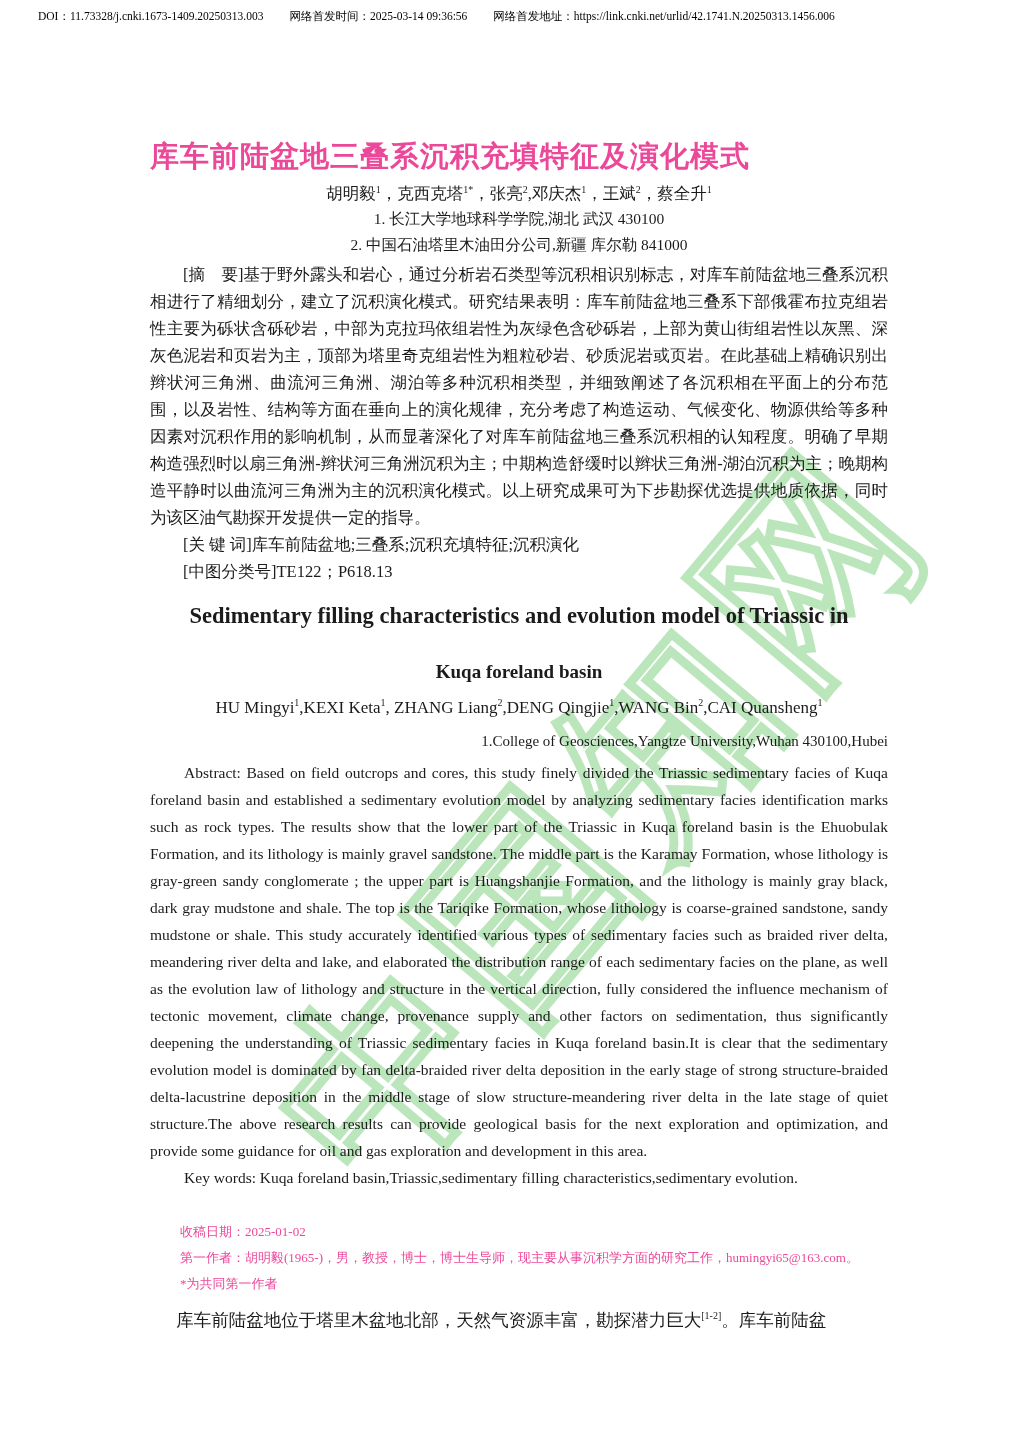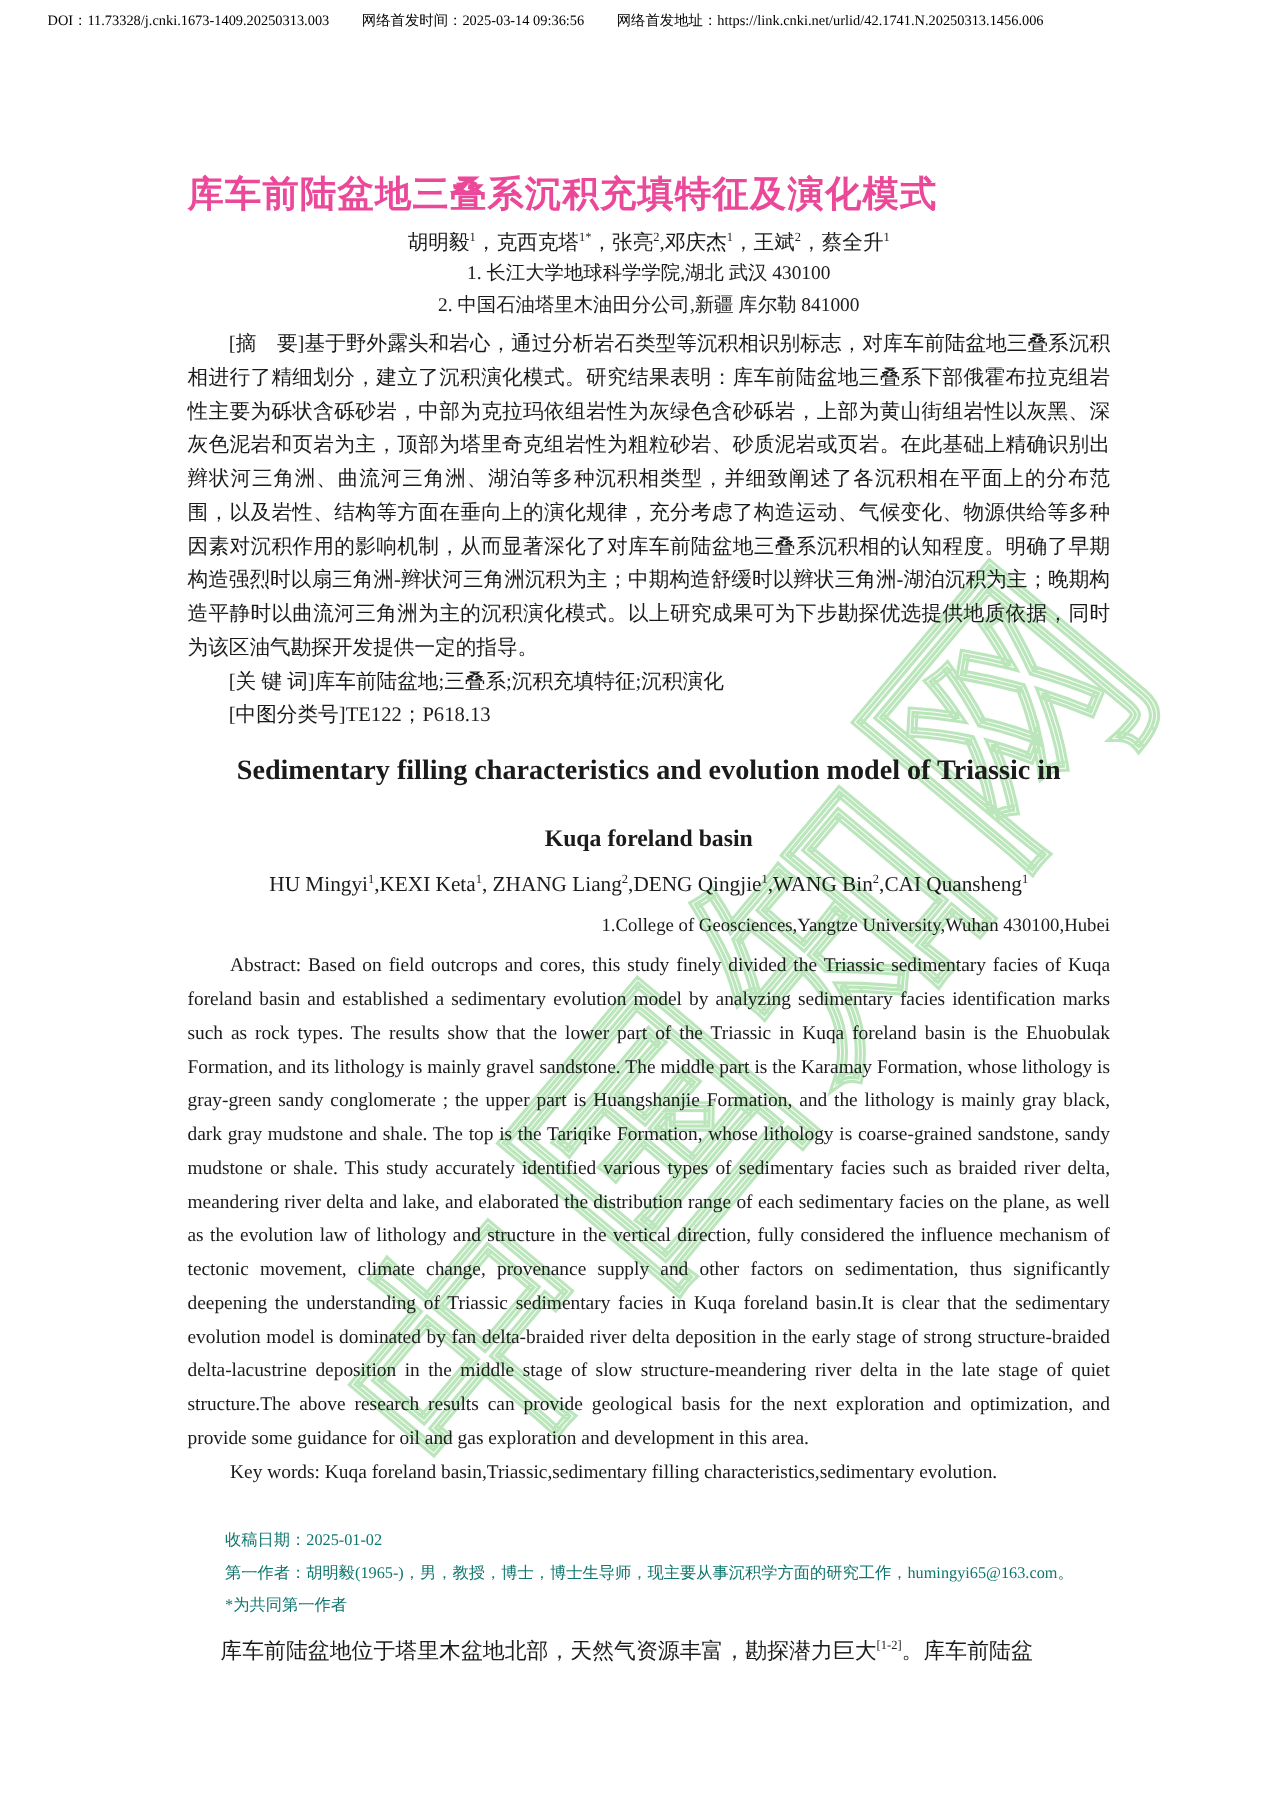--- a/index.html
+++ b/index.html
@@ -45,21 +45,21 @@
   .title-en-1 { margin-top:16px; font-size:22.5px; text-align:center; line-height:30px; }
   .title-en-2 { margin-top:26px; font-size:19px; text-align:center; line-height:30px; }
   .authors-en { margin-top:8px; text-align:center; font-size:17px; line-height:26px; }
   .affil-en-1 { margin-top:8px; text-align:right; font-size:15px; line-height:24px; }
   .affil-en-2 { margin-top:10px; text-align:center; font-size:15px; line-height:24px; }
   .abs-en {
     margin-top:6px; font-size:15.5px; line-height:27px;
     text-align:justify; text-indent:2.2em;
   }
   .kw-en { font-size:15.5px; line-height:27px; text-indent:2.2em; }
-  .footnotes { margin-top:28px; margin-left:30px; font-size:13px; line-height:26px; color:#0f766e; }
+  .footnotes { margin-top:28px; margin-left:30px; font-size:13px; line-height:26px; color:#ec4899; }
   .footnotes .fn-line { display:block; }
   .intro {
     margin-top:8px; font-size:17.5px; line-height:30px;
     text-align:justify; text-indent:1.5em;
   }
 </style>
 </head>
 <body>
 
 <svg class="watermark" width="1024" height="1447" viewBox="0 0 1024 1447" aria-hidden="true">

